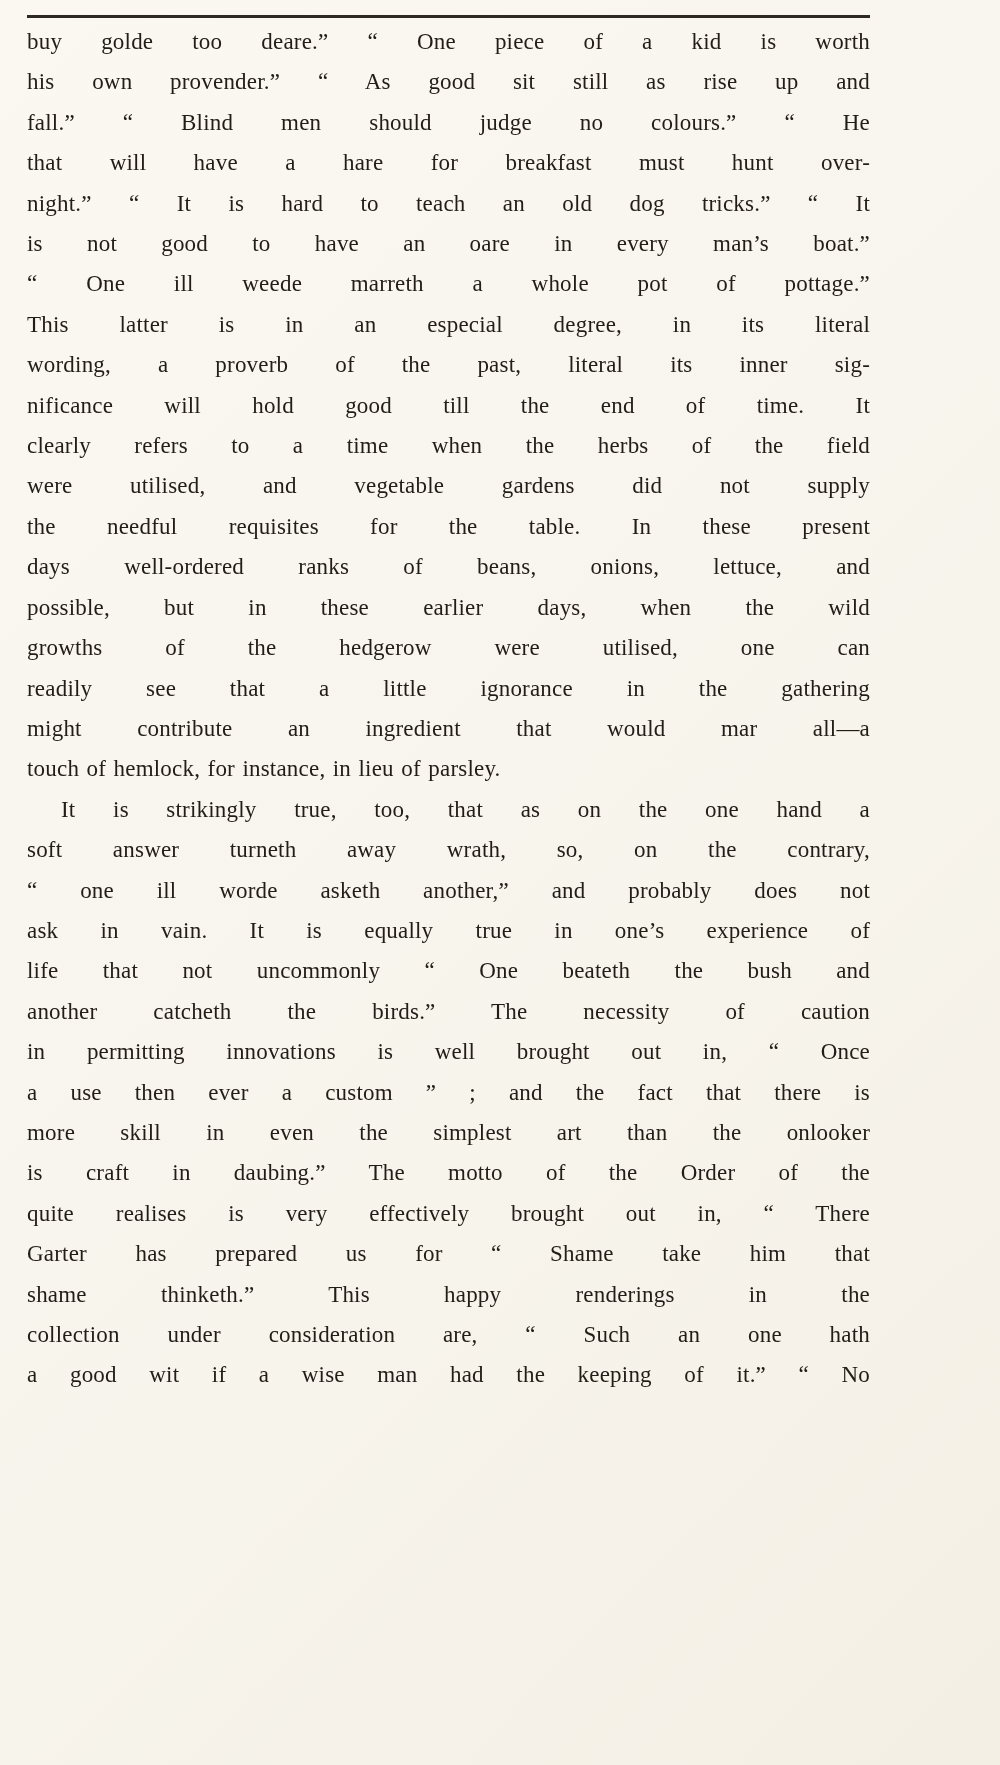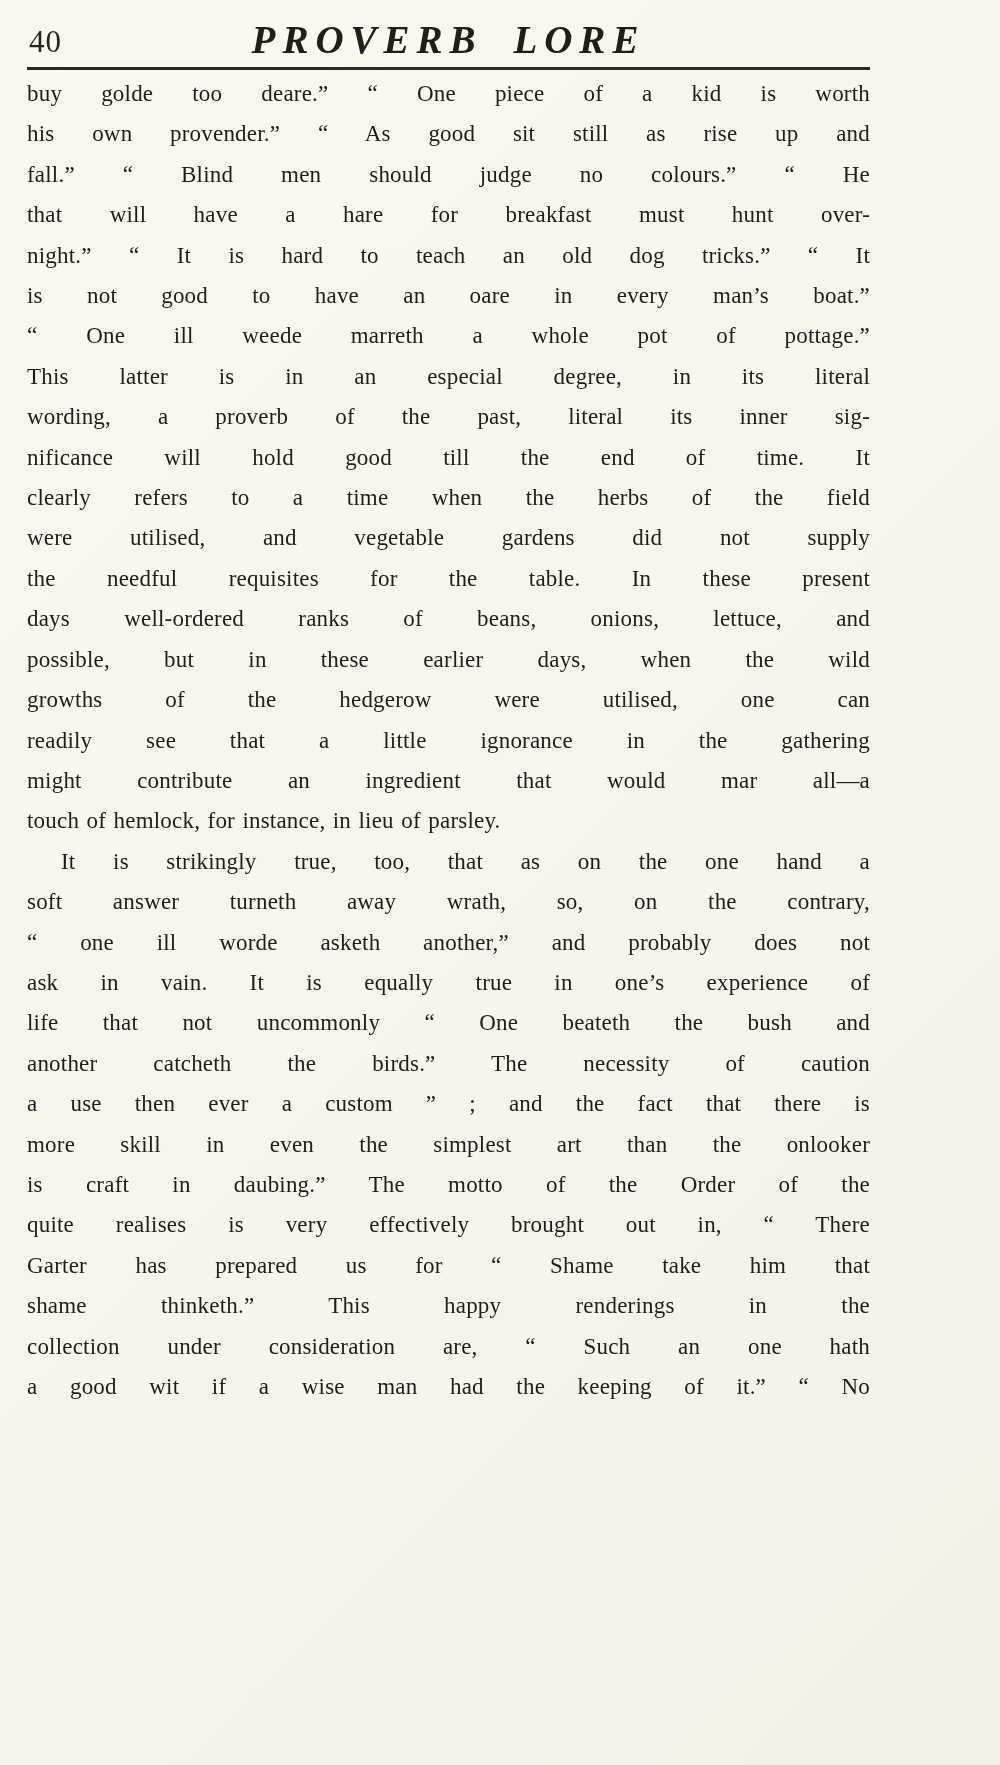--- a/index.html
+++ b/index.html
@@ -72,24 +72,20 @@
     text-align-last: left;
   }
   .line.first-indent {
     padding-left: 34px;
   }
 </style>
 </head>
 <body>
 
 <div class="page">
-  <header class="page-header">
-    <span class="page-number">40</span>
-    <span class="page-title">PROVERB LORE</span>
-  </header>
   <div class="header-rule"></div>
   <main class="page-body">
       <div class="paragraph">
         <div class="line">buy golde too deare.” “ One piece of a kid is worth</div>
         <div class="line">his own provender.” “ As good sit still as rise up and</div>
         <div class="line">fall.” “ Blind men should judge no colours.” “ He</div>
         <div class="line">that will have a hare for breakfast must hunt over-</div>
         <div class="line">night.” “ It is hard to teach an old dog tricks.” “ It</div>
         <div class="line">is not good to have an oare in every man’s boat.”</div>
         <div class="line">“ One ill weede marreth a whole pot of pottage.”</div>
@@ -106,20 +102,21 @@
         <div class="line">might contribute an ingredient that would mar all—a</div>
         <div class="line last-left">touch of hemlock, for instance, in lieu of parsley.</div>
       </div>
       <div class="paragraph">
         <div class="line first-indent">It is strikingly true, too, that as on the one hand a</div>
         <div class="line">soft answer turneth away wrath, so, on the contrary,</div>
         <div class="line">“ one ill worde asketh another,” and probably does not</div>
         <div class="line">ask in vain. It is equally true in one’s experience of</div>
         <div class="line">life that not uncommonly “ One beateth the bush and</div>
         <div class="line">another catcheth the birds.” The necessity of caution</div>
+        <div class="line">in permitting innovations is well brought out in, “ Once</div>
         <div class="line">a use then ever a custom ” ; and the fact that there is</div>
         <div class="line">more skill in even the simplest art than the onlooker</div>
         <div class="line">is craft in daubing.” The motto of the Order of the</div>
         <div class="line">quite realises is very effectively brought out in, “ There</div>
         <div class="line">Garter has prepared us for “ Shame take him that</div>
         <div class="line">shame thinketh.” This happy renderings in the</div>
         <div class="line">collection under consideration are, “ Such an one hath</div>
         <div class="line">a good wit if a wise man had the keeping of it.” “ No</div>
       </div>
     </main>

